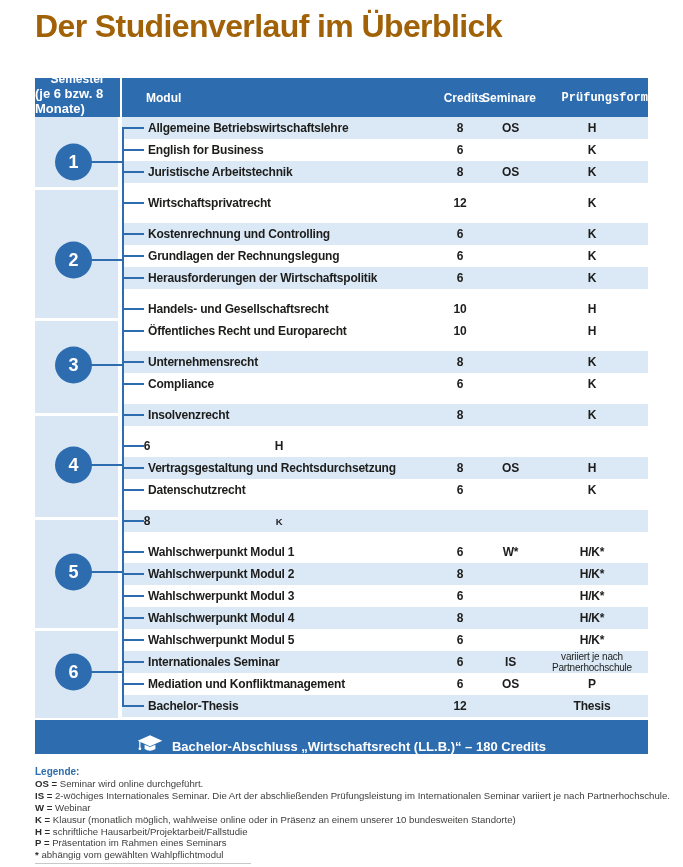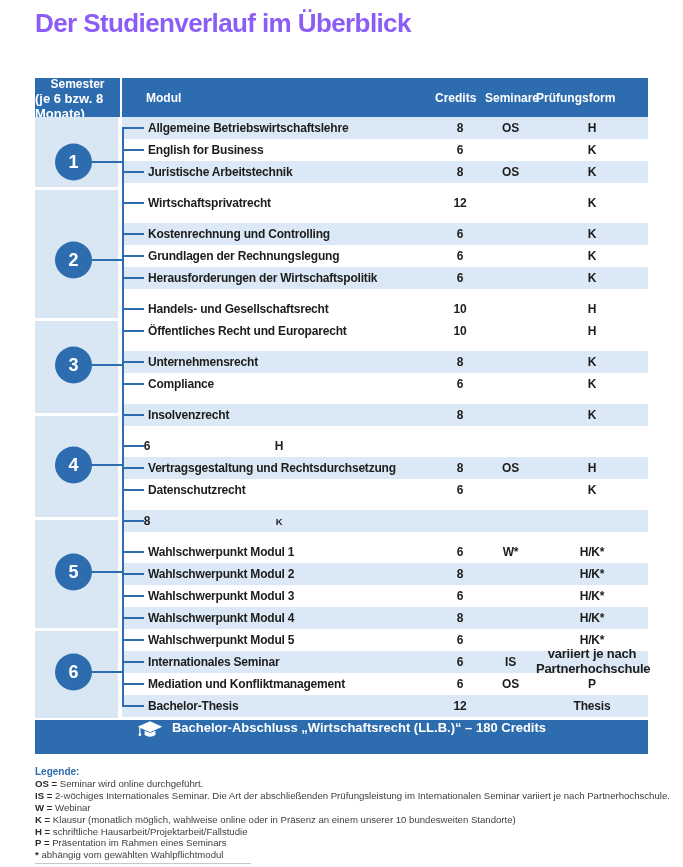--- a/index.html
+++ b/index.html
@@ -1,29 +1,29 @@
 <!DOCTYPE html>
 <html><head>
 <meta charset="utf-8">
 <style>
   html,body{margin:0;padding:0;background:#ffffff;}
   .page{position:relative;width:683px;height:867px;background:#fff;
         font-family:"Liberation Sans","DejaVu Sans",sans-serif;color:#1d1d1b;overflow:hidden;}
-  .title{position:absolute;left:35px;top:8px;font-size:26px;font-weight:bold;
-         letter-spacing:-0.6px;color:#8b5cf6;}
+  .title{position:absolute;left:35px;top:8px;font-size:32px;font-weight:bold;
+         letter-spacing:-0.6px;color:#a16207;}
   .table{position:absolute;left:35px;top:78px;width:613px;}
   
   .thead{display:flex;height:39px;background:var(--primary);color:#fff;align-items:stretch;}
-  .th{display:flex;align-items:center;justify-content:space-between;font-weight:bold;font-size:12px;}
+  .th{display:flex;align-items:center;justify-content:flex-end;font-weight:bold;font-size:12px;}
   .th-sem{width:85px;border-right:2px solid #fff;flex-direction:column;line-height:1.15;}
   .th-sem .sub{font-size:13px;font-weight:bold;}
   .th-modul{flex:1;justify-content:flex-start;padding-left:24px;}
   .th-credits{width:50px;}
   .th-seminare{width:51px;}
-  .th-pruef{width:112px;}
+  .th-pruef{width:112px;font-family:Liberation Mono, monospace;}
   
   .tbody{position:relative;height:601px;}
   .rail{position:absolute;left:0;top:0;width:83px;height:601px;}
   .band{position:absolute;left:0;width:83px;background:var(--railblue);}
   .circle{position:absolute;width:37px;height:37px;border-radius:50%;background:var(--primary);
           color:#fff;font-size:18px;font-weight:bold;display:flex;align-items:center;justify-content:center;
           left:20px;transform:translateY(-50%);z-index:3;}
   .stem{position:absolute;left:55px;width:33px;height:2px;background:var(--primary);transform:translateY(-50%);z-index:2;}
   .vline{position:absolute;left:87px;width:2px;background:var(--primary);z-index:1;}
   .rows{position:absolute;left:87px;top:0;width:526px;}
@@ -32,24 +32,24 @@
   .row{position:relative;display:flex;height:22px;align-items:center;}
   .row.light{background:var(--rowblue);}
   .row.white{background:#ffffff;}
   .tick{position:absolute;left:0;top:50%;width:22px;height:2px;background:var(--primary);transform:translateY(-50%);}
   .cell{font-size:12px;font-weight:600;letter-spacing:-0.2px;color:#1d1d1b;}
   .c-modul{flex:1;padding-left:26px;white-space:nowrap;overflow:hidden;}
   .c-credits{width:50px;text-align:center;}
   .c-seminare{width:51px;text-align:center;}
   .c-pruef{width:112px;text-align:center;}
   .c-pruef.small{font-size:9.5px;}
-  .c-pruef.tiny{font-size:13px;line-height:1.15;font-weight:700;}
+  .c-pruef.tiny{font-size:10px;line-height:1.15;font-weight:400;}
   
   .foot{display:flex;margin-top:2px;height:34px;background:var(--primary);color:#fff;
-        align-items:flex-start;justify-content:center;font-size:13px;font-weight:bold;gap:9px;}
+        align-items:flex-end;justify-content:center;font-size:13px;font-weight:bold;gap:9px;}
   .cap{width:26px;height:20px;flex:0 0 auto;}
   
   .legend{position:absolute;left:35px;top:766px;font-size:9.6px;color:#3e3e3d;line-height:11.9px;}
   .legend .lt{color:var(--primary);font-weight:bold;font-size:10px;}
   .legend b{color:#2b2b2a;}
   .rule{position:absolute;left:35px;top:863px;width:216px;height:1px;background:#c8c8c8;}
 </style>
 </head>
 <body>
 

